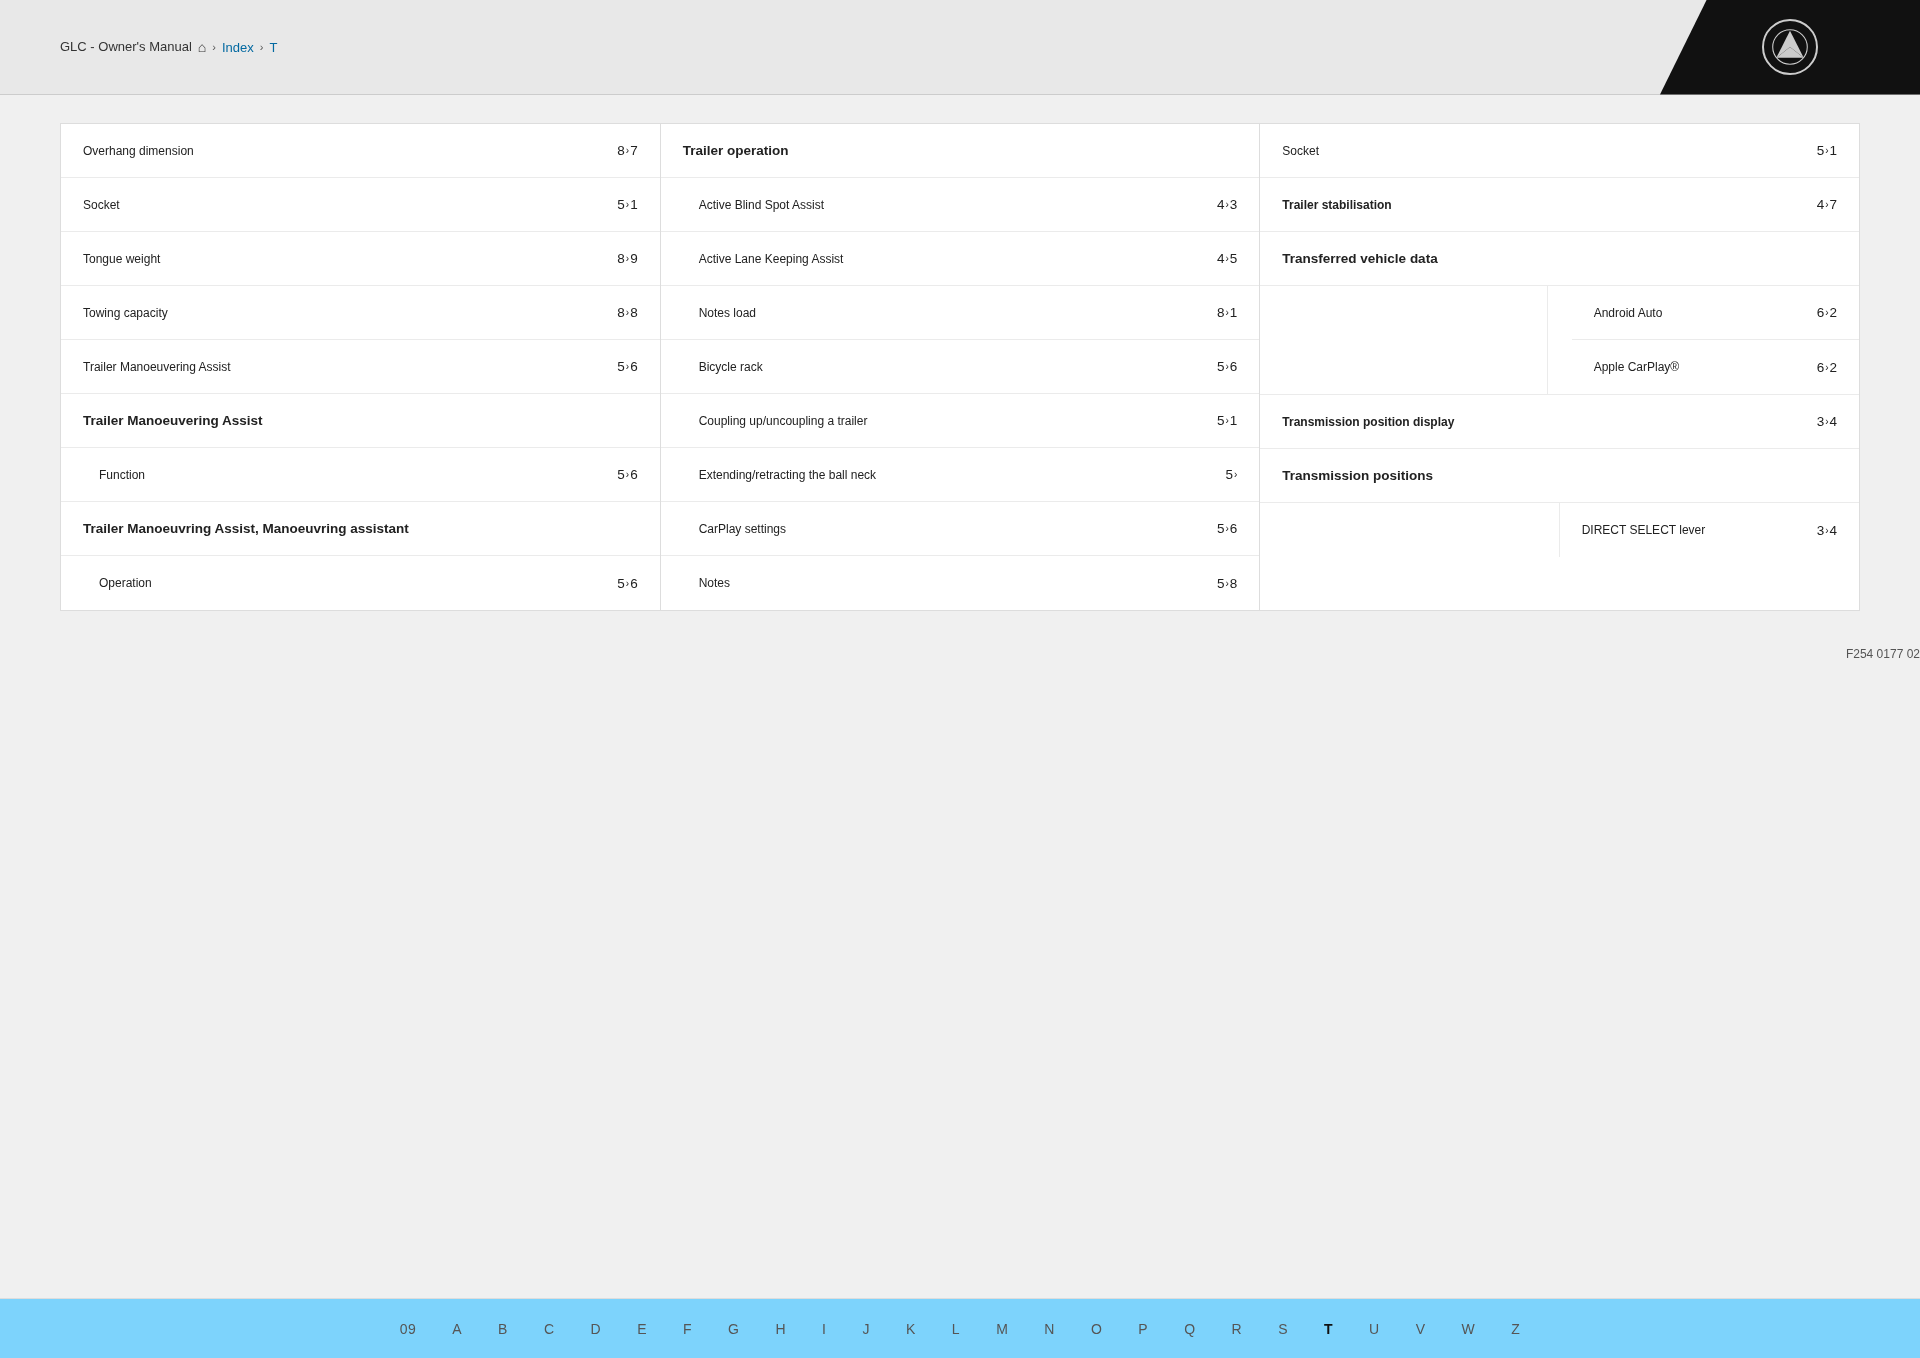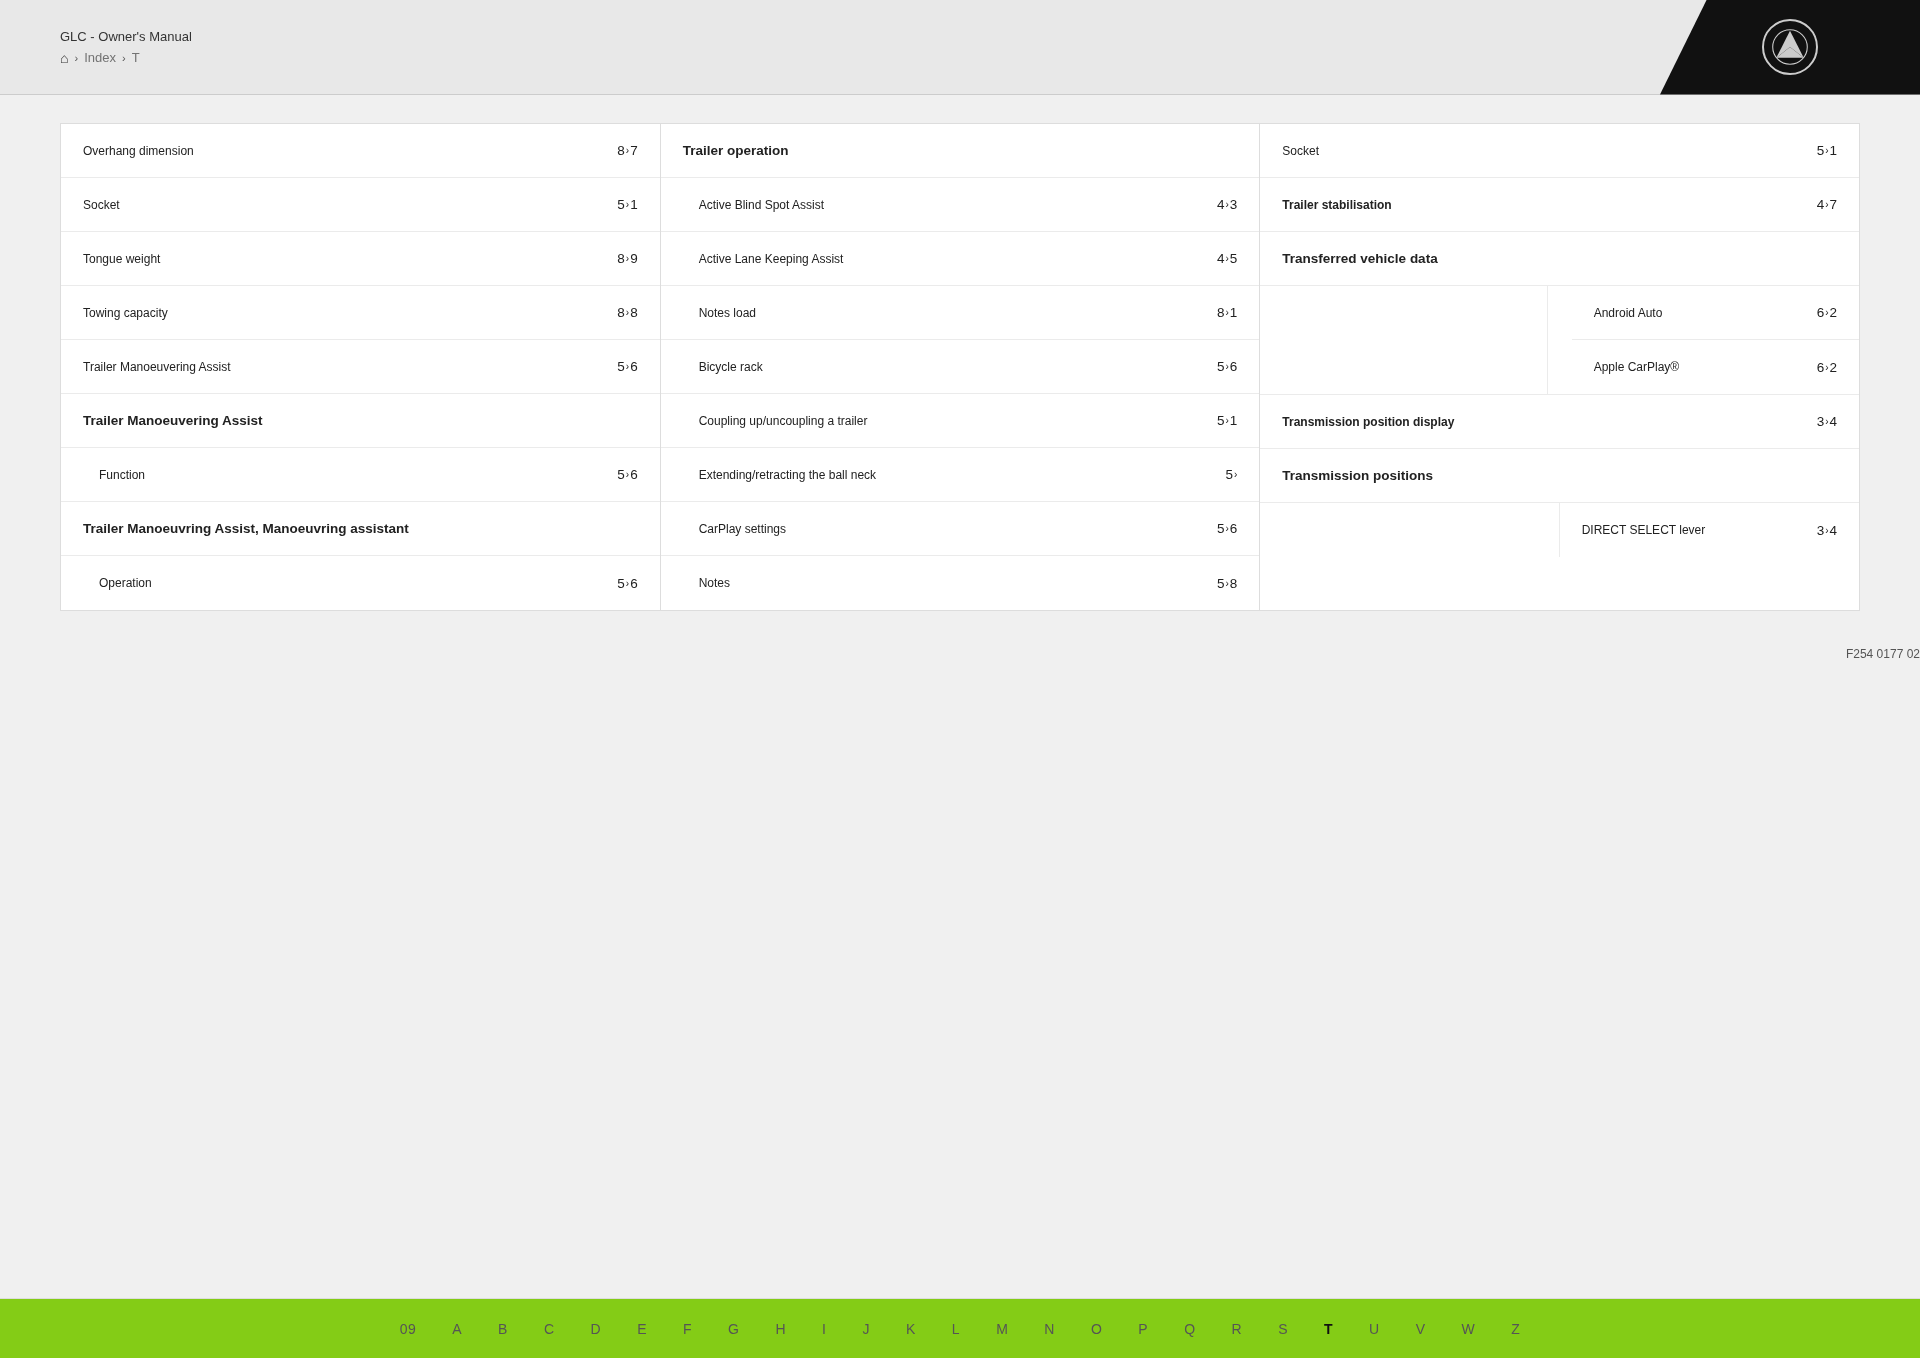--- a/index.html
+++ b/index.html
@@ -16,26 +16,26 @@
     .header {
       background: #e8e8e8;
       height: 95px;
       display: flex;
       align-items: center;
       justify-content: space-between;
       padding: 0 0 0 60px;
       border-bottom: 1px solid #ccc;
       position: relative;
     }
-    .header-left { display: flex; flex-direction: column; gap: 6px; justify-content: space-between; }
+    .header-left { display: flex; flex-direction: row; gap: 6px; justify-content: space-between; }
     .header-title { font-size: 13px; color: #333; }
     .breadcrumb { display: flex; align-items: center; gap: 6px; font-size: 13px; color: #333; }
     .breadcrumb-sep { color: #555; font-size: 11px; }
     .breadcrumb-home { font-size: 14px; }
-    .breadcrumb-item { color: #737373; }
+    .breadcrumb-item { color: #0369a1; }
 
     .header-logo {
       background: #111;
       width: 260px;
       height: 95px;
       display: flex;
       align-items: center;
       justify-content: center;
       clip-path: polygon(18% 0%, 100% 0%, 100% 100%, 0% 100%);
     }
@@ -46,21 +46,21 @@
       border-radius: 50%;
       display: flex;
       align-items: center;
       justify-content: center;
       position: relative;
     }
     .mercedes-star svg { width: 36px; height: 36px; fill: #ccc; }
 
     
     .alpha-bar {
-      background: #84cc16;
+      background: #7dd3fc;
       height: 60px;
       display: flex;
       align-items: center;
       justify-content: center;
       gap: 0;
       border-top: 1px solid #ddd;
       margin-top: auto;
       position: fixed;
       bottom: 0;
       left: 0;

